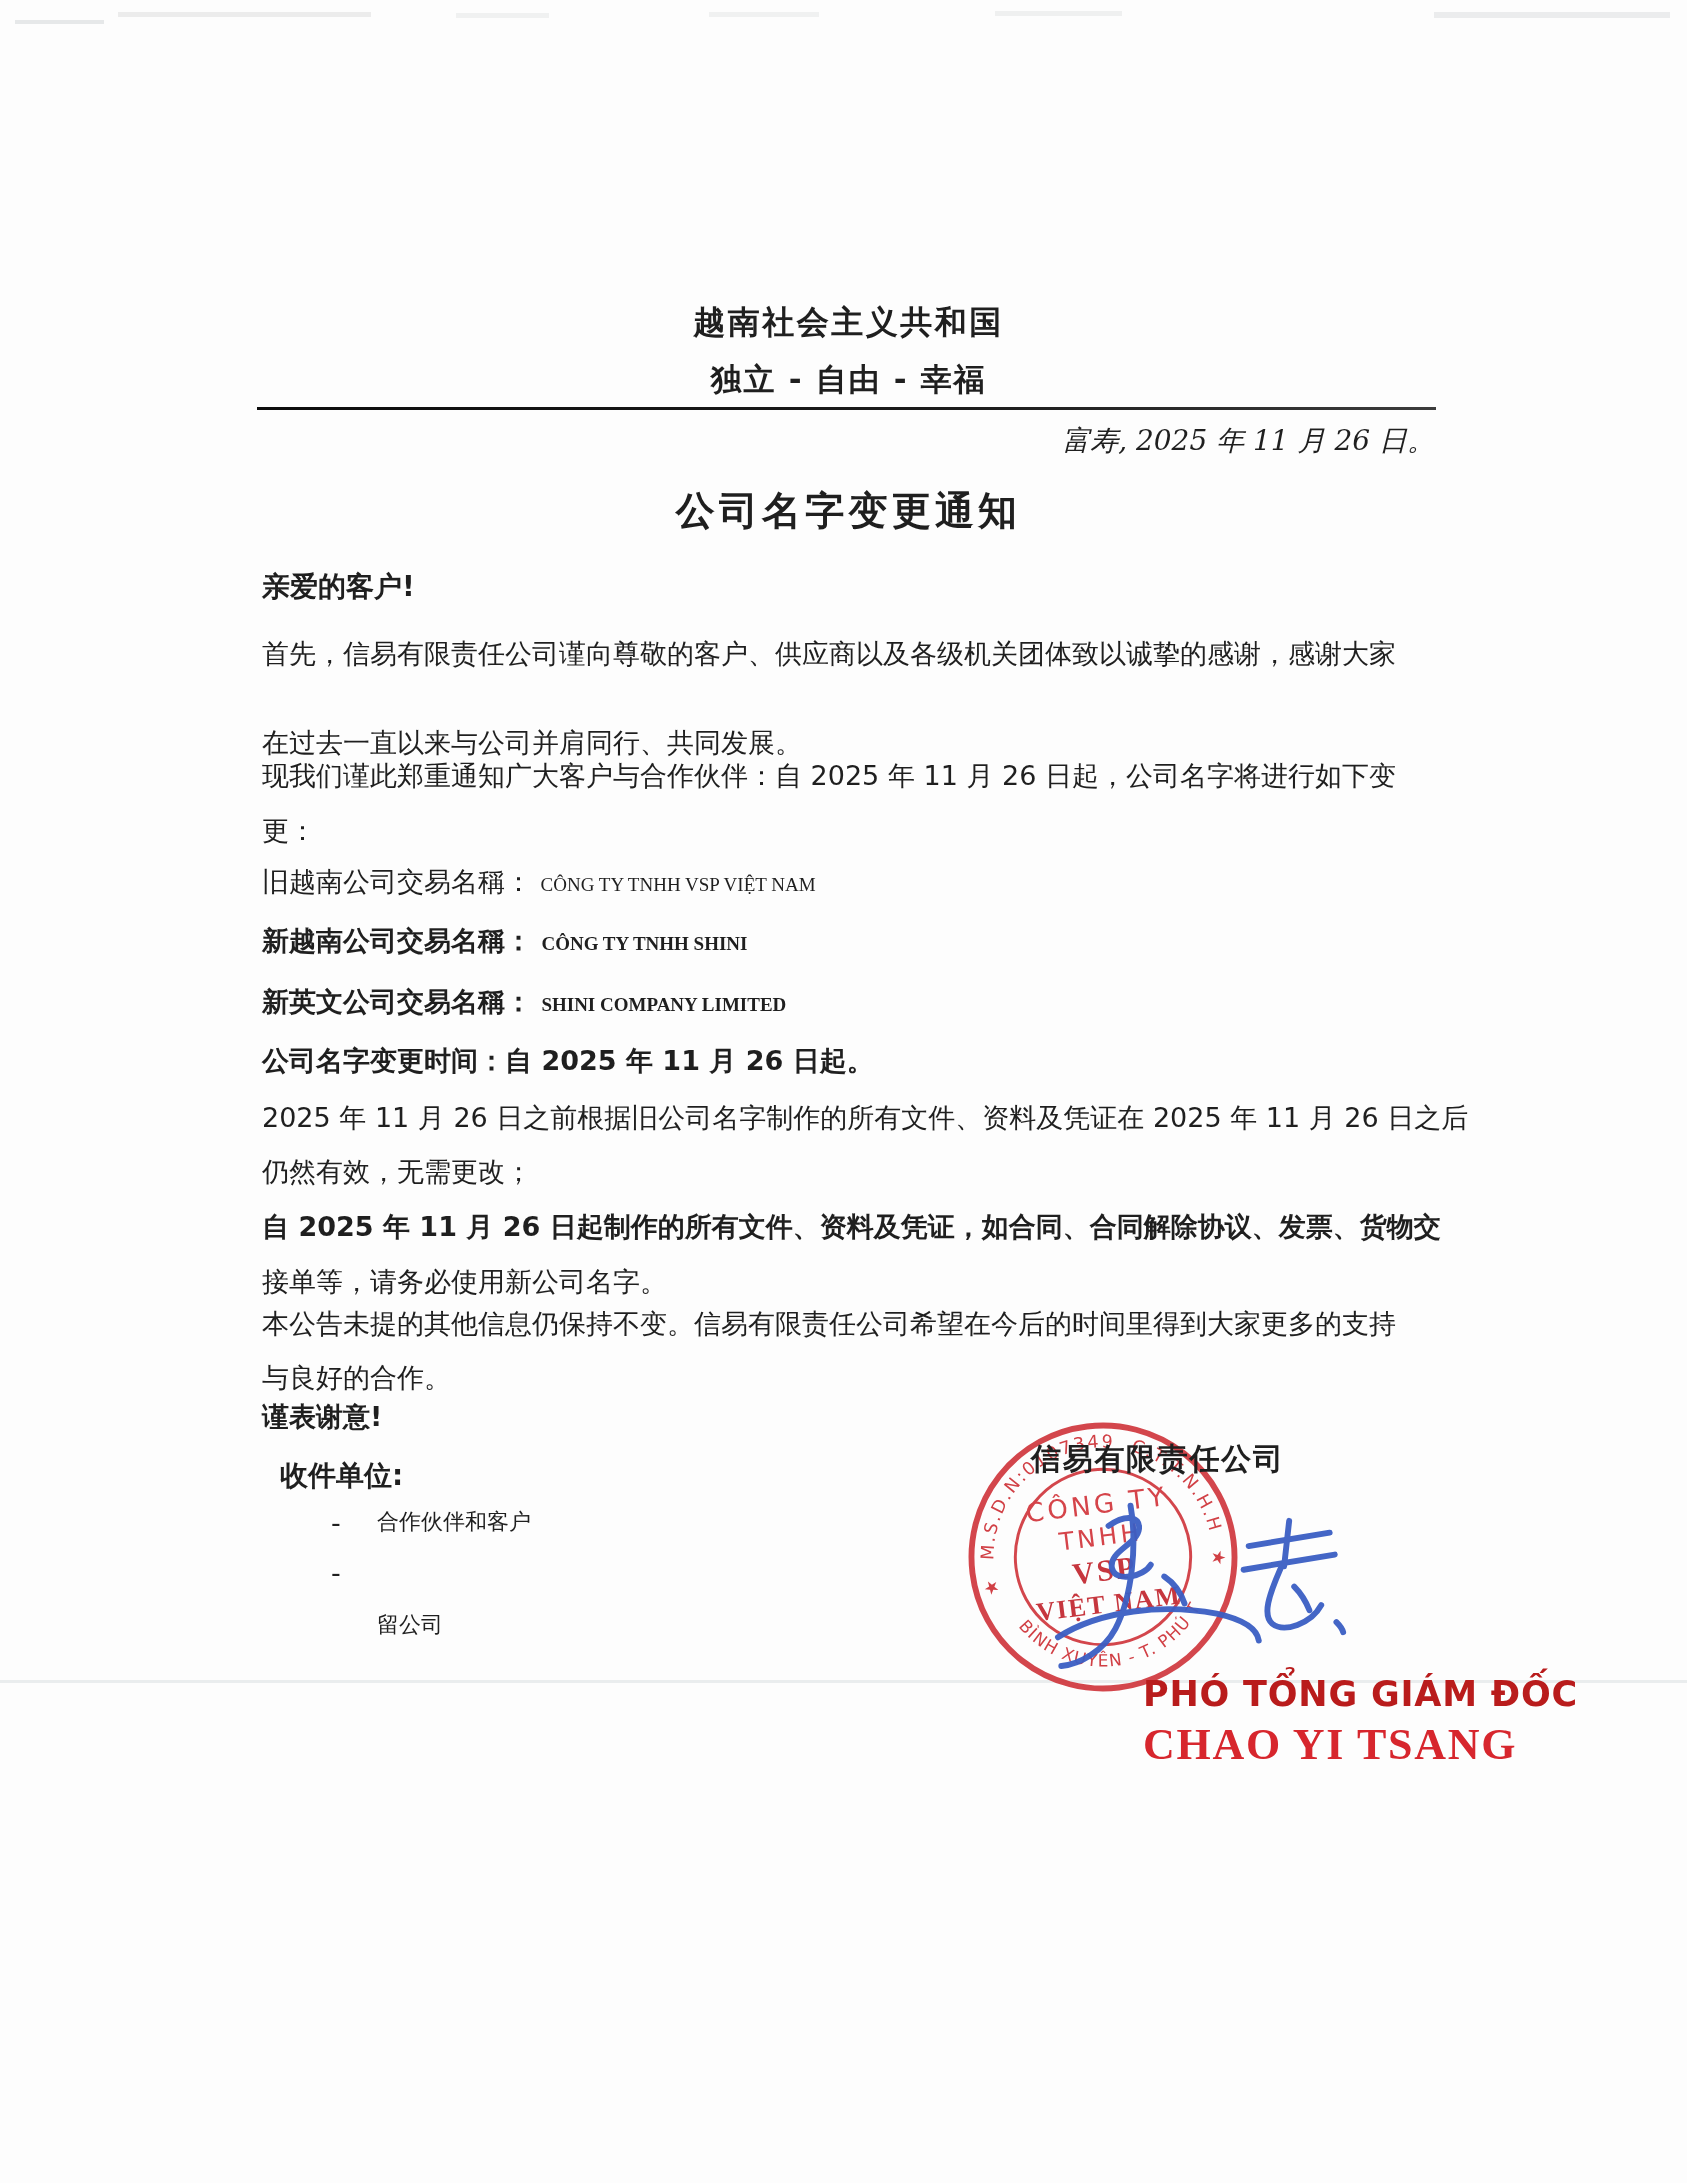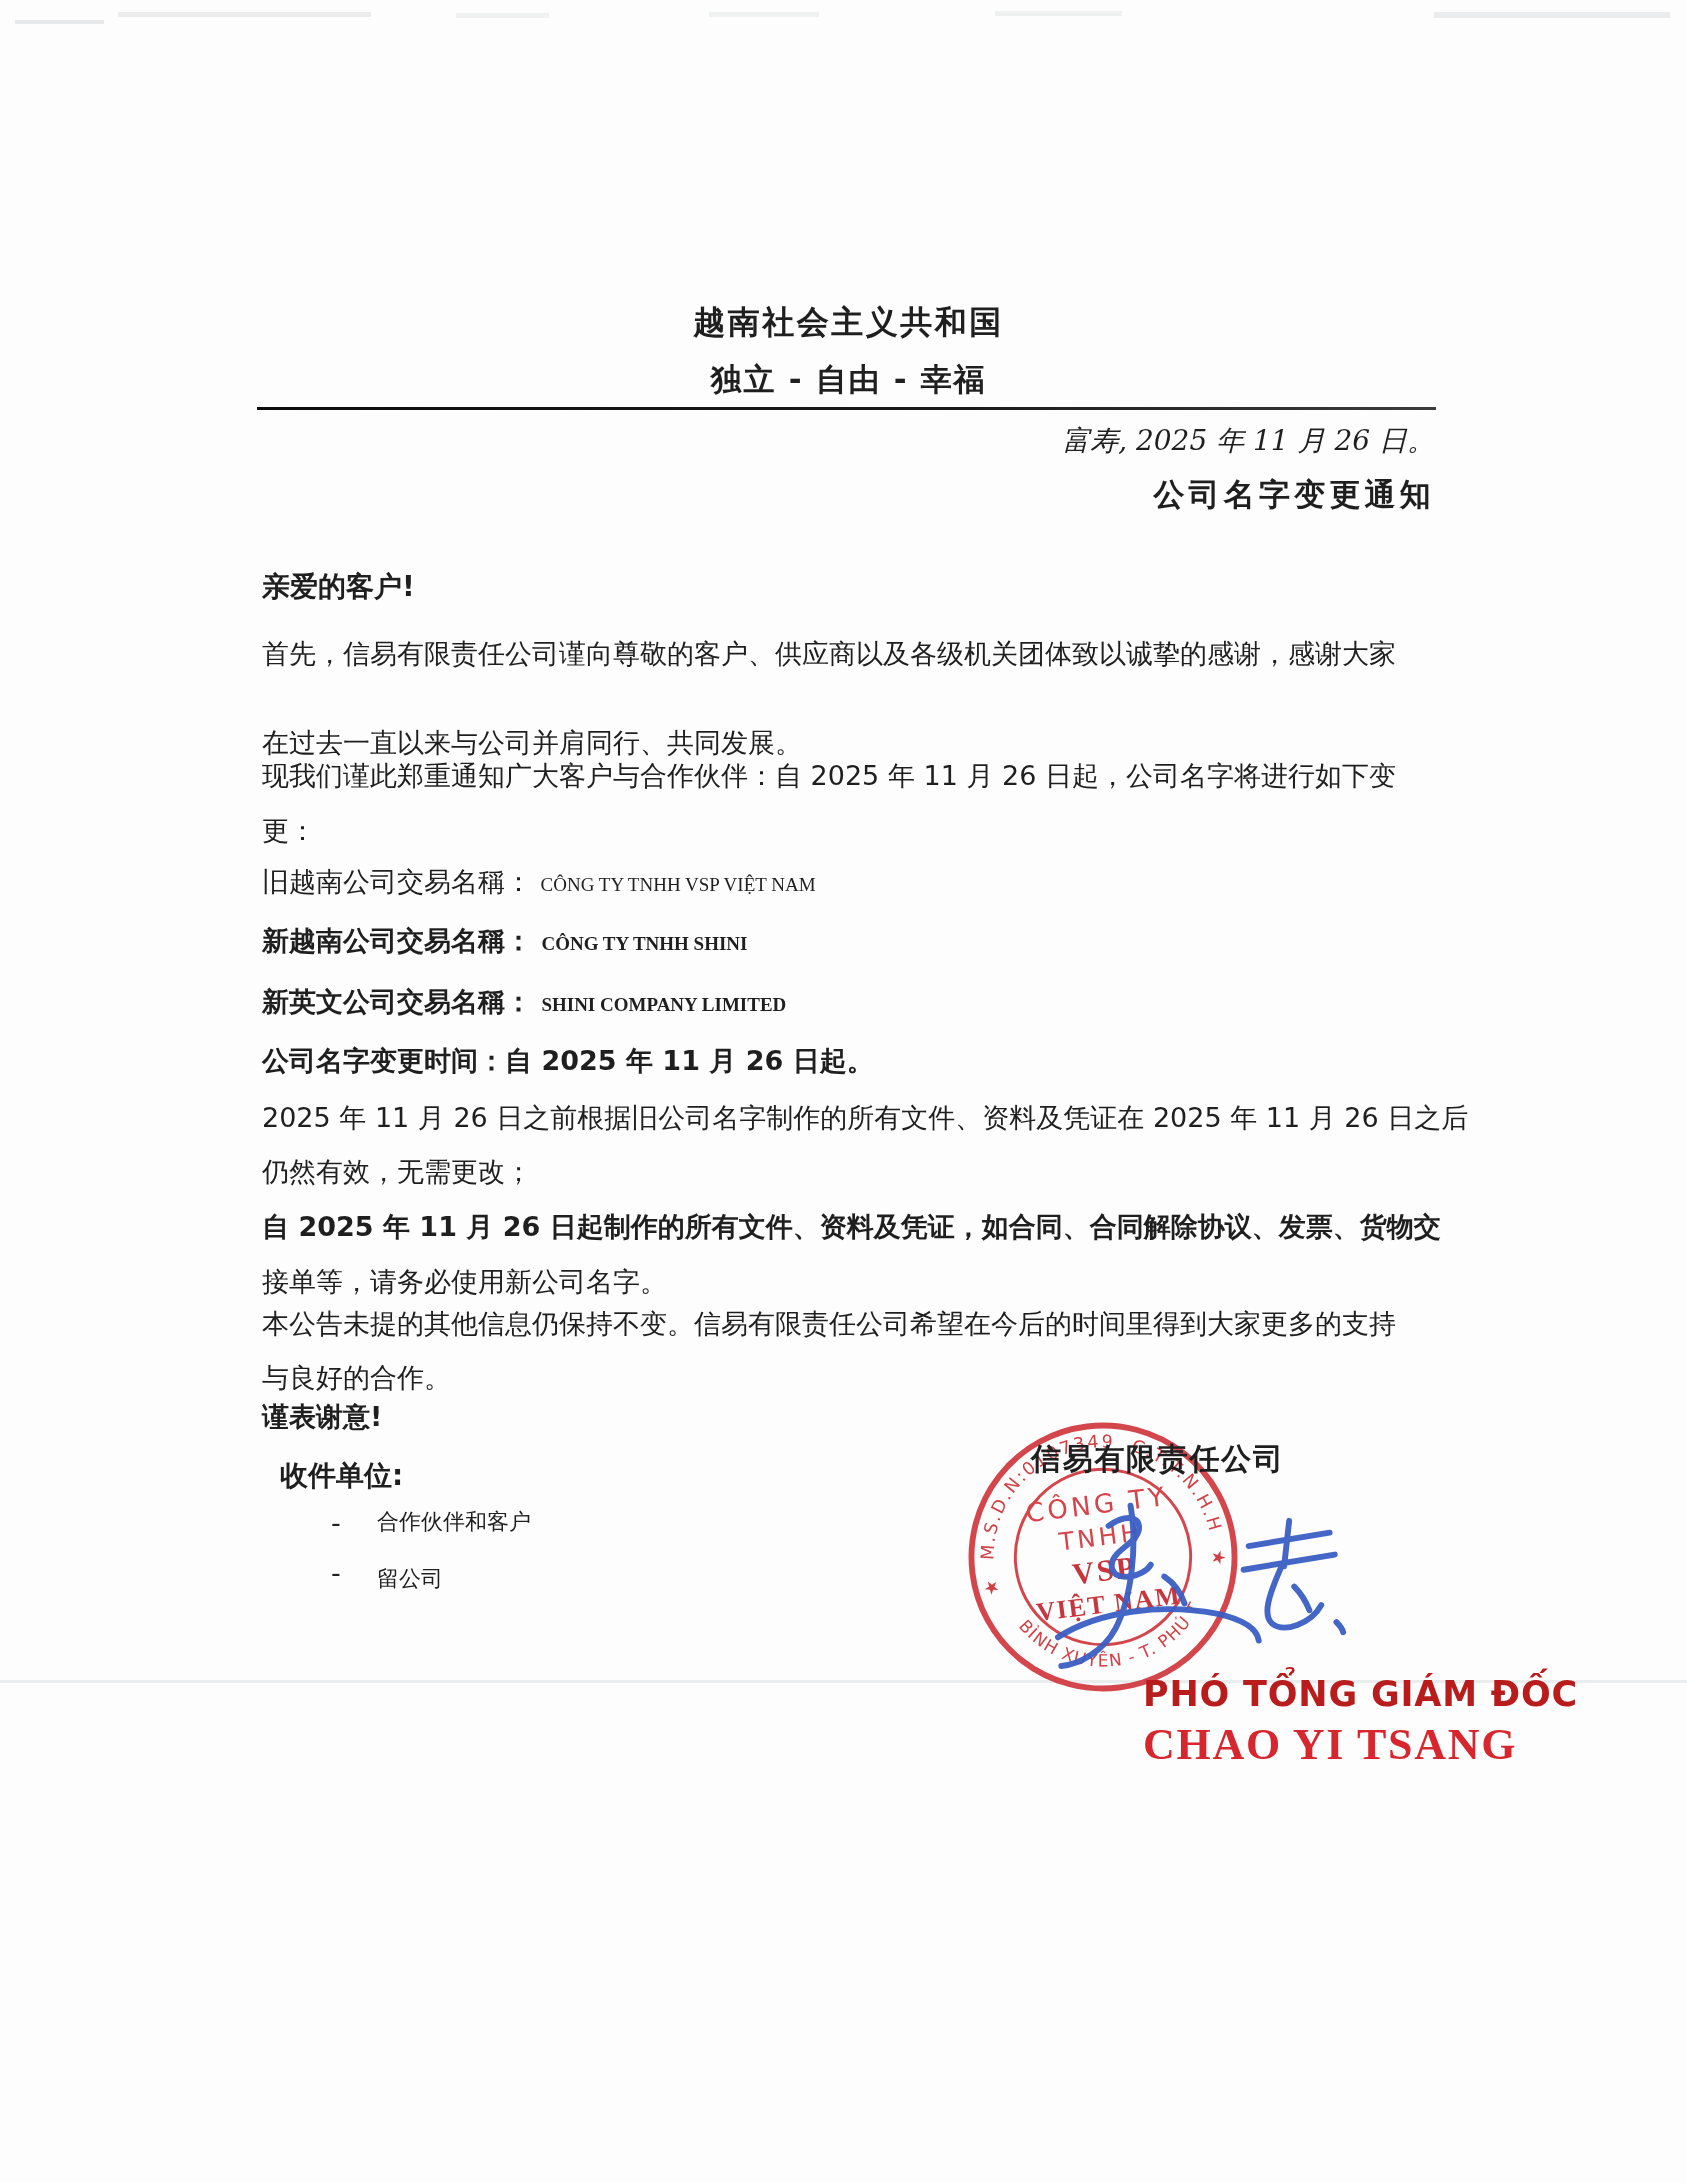--- a/index.html
+++ b/index.html
@@ -13,21 +13,21 @@
   }
   .line{position:absolute;white-space:nowrap;font-size:27px;line-height:1.3;color:#1f1f1f;}
   .b{font-weight:700;}
   .col-center{left:262px;width:1173px;text-align:center;}
   .col-right{left:262px;width:1173px;text-align:right;}
   .nat1{top:302px;font-size:32px;letter-spacing:2.5px;}
   .nat2{top:359px;font-size:31px;letter-spacing:1.7px;}
   .rule{position:absolute;left:257px;top:407px;width:1179px;height:3.4px;
         background:linear-gradient(to right,#0d0d0d 0%,#1c1c1c 60%,#3c3c3c 100%);}
   .date{top:423px;font-size:28px;font-style:italic;font-family:"DejaVu Serif",serif;}
-  .title{top:474px;font-size:31px;letter-spacing:4.2px;text-align:right;}
+  .title{top:486px;font-size:39px;letter-spacing:4.2px;}
   .salut{left:262px;top:569px;font-size:28px;}
   .body-l{left:262px;}
   .latin-serif{font-family:"Liberation Serif","DejaVu Serif",serif;font-size:19px;}
   .recip{left:280px;top:1458px;font-size:28px;}
   .item-dash{position:absolute;left:331px;font-size:27px;}
   .item-text{position:absolute;left:377px;font-size:22px;}
   .signer-co{left:1031px;top:1439px;font-size:30px;font-weight:600;letter-spacing:1.7px;z-index:6;}
   .stamp-wrap{position:absolute;left:958px;top:1412px;width:290px;height:290px;z-index:2;}
   .sig-wrap{position:absolute;left:1036px;top:1492px;width:346px;height:207px;z-index:5;}
   .pho{left:1143px;width:354px;top:1672px;text-align:center;font-size:35px;
@@ -94,21 +94,21 @@
 
   <div class="line b body-l" style="top:1399px;">谨表谢意!</div>
 
   <div class="line b recip">收件单位:</div>
   <div>
     <span class="item-dash" style="top:1507px;">-</span>
     <span class="item-text" style="top:1507px;">合作伙伴和客户</span>
   </div>
   <div>
     <span class="item-dash" style="top:1557px;">-</span>
-    <span class="item-text" style="top:1564px;">留公司</span>
+    <span class="item-text" style="top:1610px;">留公司</span>
   </div>
 
   <div class="line signer-co">信易有限责任公司</div>
 
   <div class="stamp-wrap">
     <svg width="290" height="290" viewBox="-172 -172 344 344">
       <g transform="rotate(-7)" opacity="0.93">
         <circle cx="0" cy="0" r="156" fill="none" stroke="#d0393f" stroke-width="7"></circle>
         <circle cx="0" cy="0" r="104" fill="none" stroke="#d0393f" stroke-width="3.5"></circle>
         <defs>

